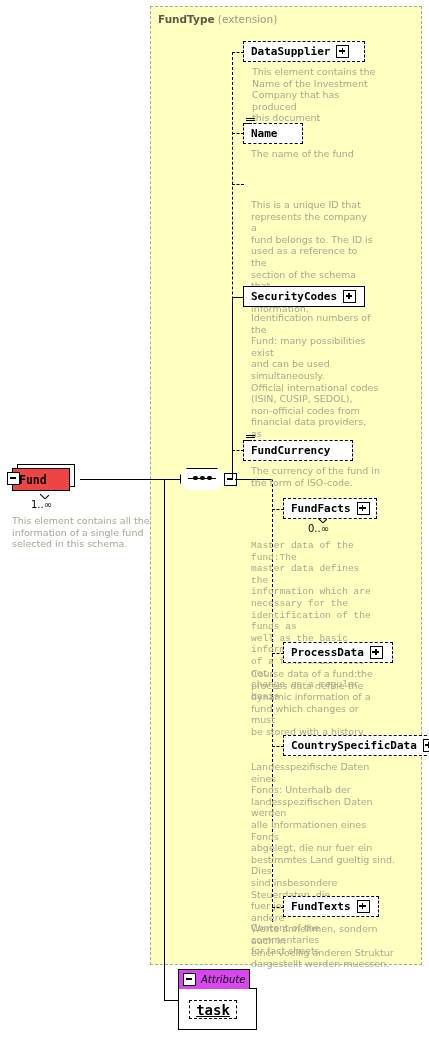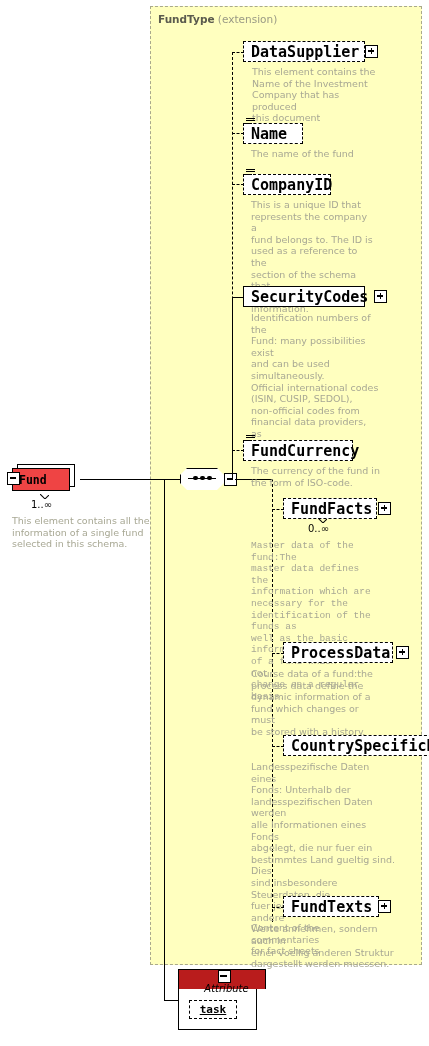--- a/index.html
+++ b/index.html
@@ -33,21 +33,21 @@
     box-sizing:border-box;
     height:21px;
     display:flex;align-items:center;
     padding:0 5px 0 7px;
     white-space:nowrap;
   }
   .node.dashed{border:1.5px dashed #000000;}
   .node.solid {border:1.5px solid  #000000;text-align:center;}
   .node .lbl{
     font-family:"DejaVu Sans Mono","Liberation Mono",monospace;
-    font-size:15px;font-weight:bold;color:#000000;letter-spacing:0px;
+    font-size:11px;font-weight:bold;color:#000000;letter-spacing:0px;
   }
   .shadow{
     position:absolute;background:#b6b6a8;z-index:-1;
   }
 
   
   .expander{
     width:11px;height:11px;border:1.2px solid #000;background:#fff;
     position:relative;margin-left:6px;flex:0 0 auto;
   }
@@ -132,23 +132,23 @@
     position:absolute;left:44px;top:5px;width:11px;height:11px;border:1.2px solid #000;background:#fff;
   }
   .seq .minus::before{
     content:"";position:absolute;left:1.5px;top:4.3px;width:6.5px;height:1.4px;background:#000;
   }
   .seq .seqshadow{position:absolute;left:5px;top:20px;width:42px;height:4px;background:#b6b6a8;z-index:-1;}
 
   
   .attrpanel{position:absolute;}
   .attrpanel .tab{
-    position:absolute;left:0;top:0;width:88px;height:20px;background:#b91c1c;
+    position:absolute;left:0;top:0;width:72px;height:20px;background:#d946ef;
     border:1.5px solid #000;border-bottom:none;box-sizing:border-box;
-    display:flex;align-items:center;padding-left:4px;flex-direction:column;
+    display:flex;align-items:center;padding-left:4px;
   }
   .attrpanel .body{
     position:absolute;left:0;top:19px;width:79px;height:42px;background:#fff;
     border:1.5px solid #000;box-sizing:border-box;
   }
   .attrpanel .tabtxt{
     font-size:10px;font-style:italic;color:#000;margin-left:5px;
     font-family:"DejaVu Sans","Liberation Sans",sans-serif;
   }
   .attrpanel .minusbox{
@@ -157,21 +157,21 @@
   .attrpanel .minusbox::before{
     content:"";position:absolute;left:1.5px;top:4.2px;width:6.5px;height:1.5px;background:#000;
   }
   .attrpanel .attrnode{
     position:absolute;left:11px;top:31px;width:48px;height:19px;
     border:1.5px dashed #000;background:#fff;box-sizing:border-box;
     display:flex;align-items:center;justify-content:center;
   }
   .attrpanel .attrnode .lbl{
     font-family:"DejaVu Sans Mono","Liberation Mono",monospace;
-    font-size:11px;font-weight:bold;color:#000;text-decoration:underline;
+    font-size:14px;font-weight:bold;color:#000;text-decoration:underline;
   }
 </style>
 </head>
 <body>
 
 <div id="stage">
 
   <div class="ctype-box" style="left:150px;top:6px;width:272px;height:959px;"></div>
 
   <div class="ctype-title" style="left:158px;top:13px;">
@@ -232,28 +232,20 @@
         <i></i>
         <i></i>
         <i></i>
       </span>
     <span class="lbl">Name</span>
   </div>
   <div class="doc" style="left:251px;top:148px;width:130px;">The name of the fund</div>
 
   <div class="dln h" style="left:232px;top:184px;width:12px;"></div>
   <div class="shadow" style="left:248px;top:194px;width:86px;height:5px;"></div>
-  <div class="node dashed" style="left:243px;top:174px;width:88px;">
-    <span class="simplemark">
-        <i></i>
-        <i></i>
-        <i></i>
-      </span>
-    <span class="lbl">CompanyID</span>
-  </div>
   <div class="doc" style="left:251px;top:199px;width:124px;">This is a unique ID that
 represents the company a
 fund belongs to. The ID is
 used as a reference to the
 section of the schema that
 describes the Company
 information.</div>
 
   <div class="ln h" style="left:232px;top:297px;width:12px;"></div>
   <div class="ln v" style="left:232px;top:297px;height:182px;"></div>

